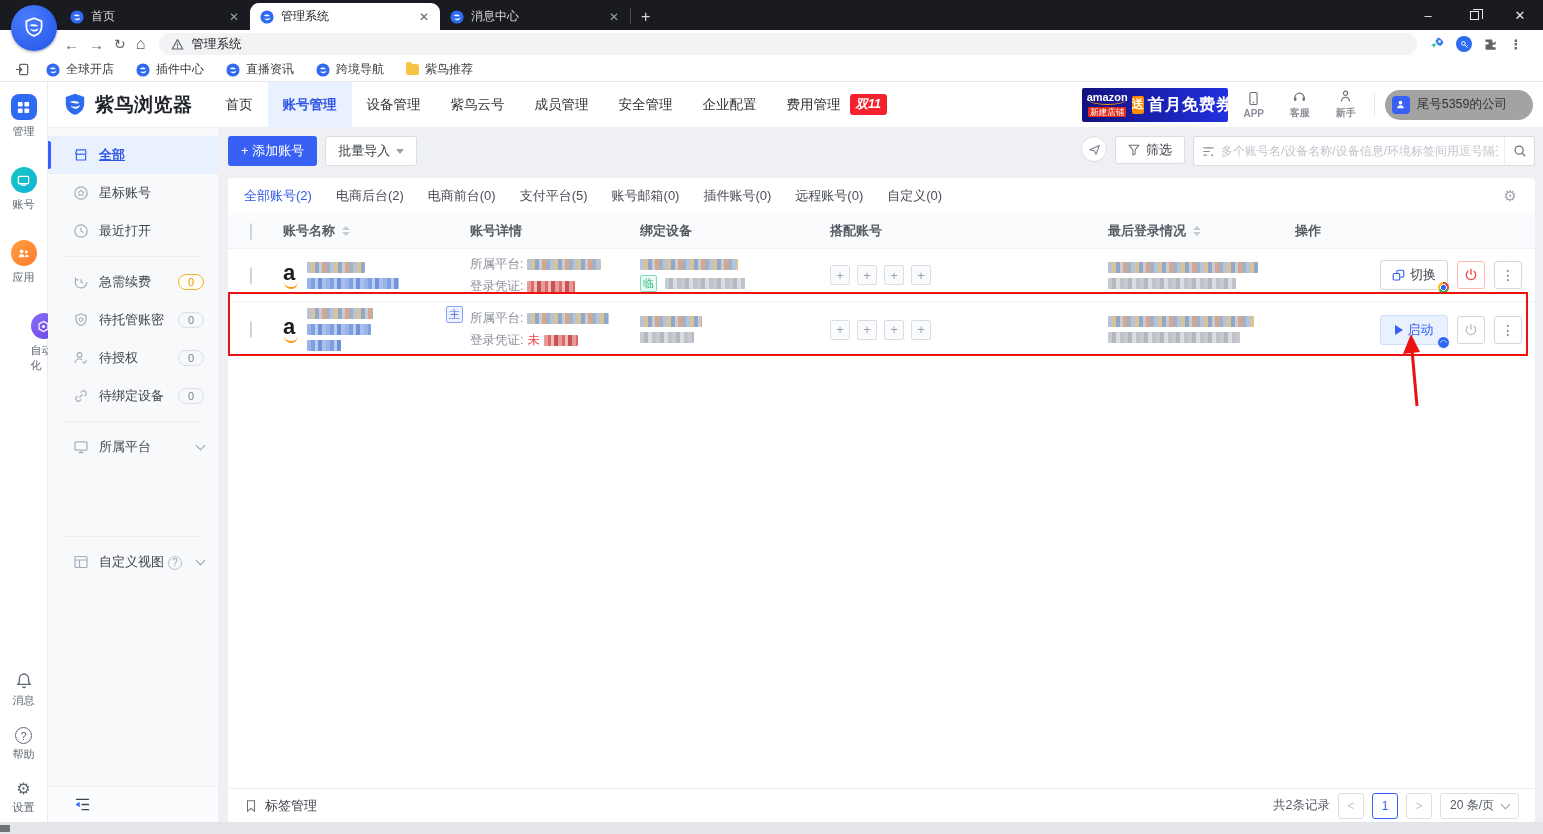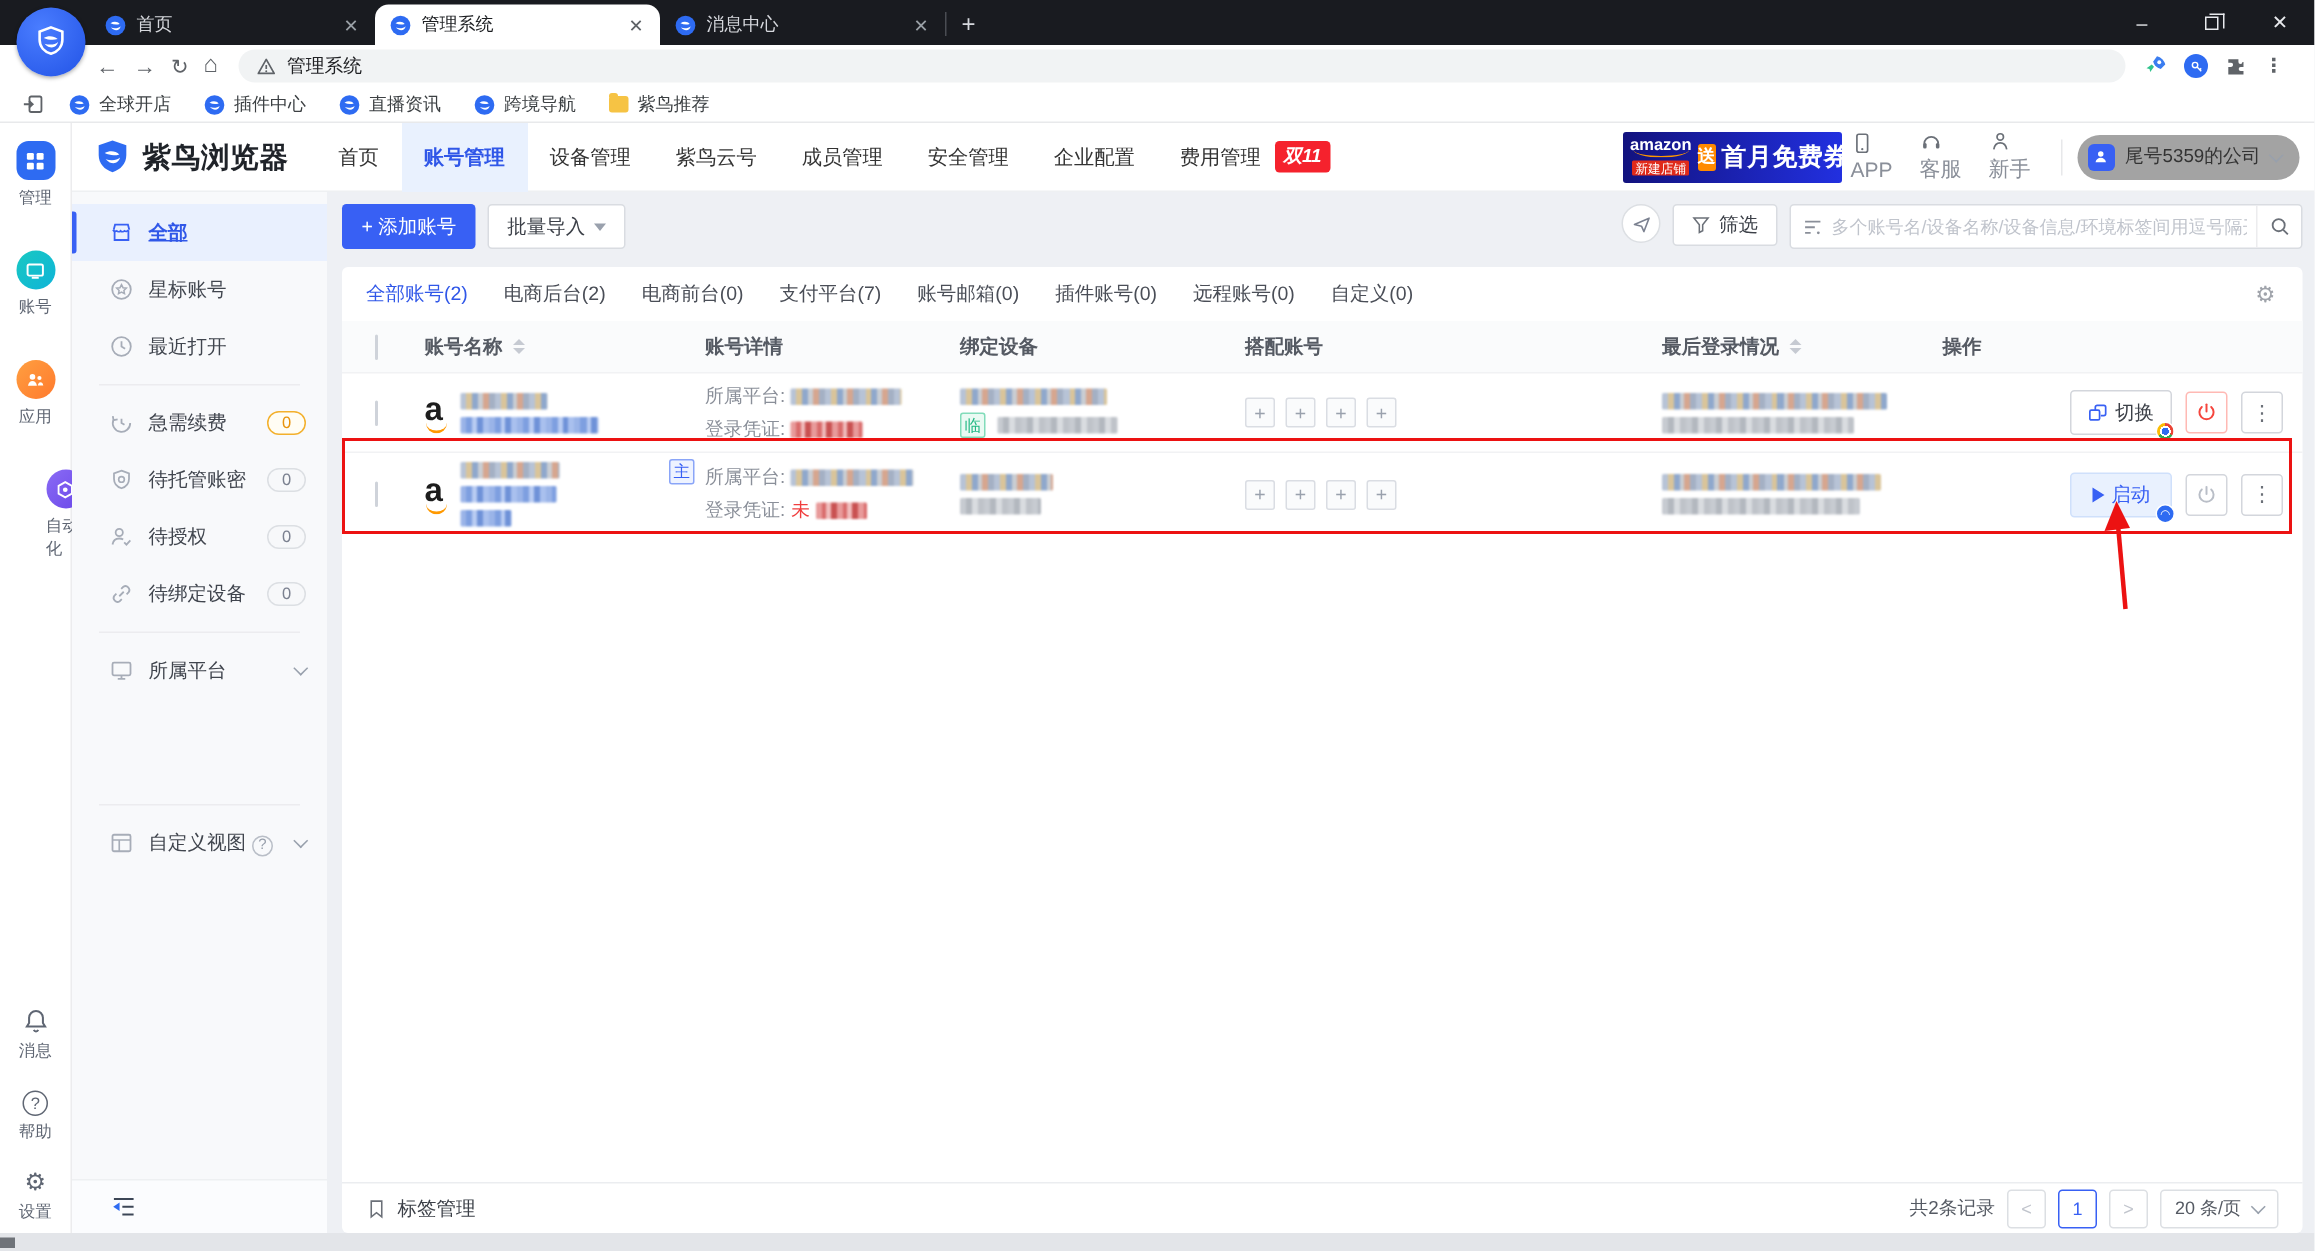--- a/index.html
+++ b/index.html
@@ -56,21 +56,21 @@
   .nav-item.active { background:#e9f1fe; color:#3057e8; font-weight:700; }
   .promo-badge { background:#f5222d; color:#fff; font-style:italic; font-weight:800; font-size:12.5px; padding:2px 6px; border-radius:3px; margin-left:5px; align-self:center; }
   .hdr-right { margin-left:auto; display:flex; align-items:center; margin-right:10px; }
   .banner { width:146px; height:34px; background:linear-gradient(90deg,#12127e,#2230e0); display:flex; align-items:center; padding:0 6px 0 5px; gap:4px; border-radius:2px; }
   .banner-left { display:flex; flex-direction:column; align-items:center; line-height:1; }
   .banner-amz { color:#fff; font-weight:700; font-size:11px; position:relative; }
   .banner-amz::after { content:""; position:absolute; left:2px; right:2px; bottom:-2px; height:4px; border-bottom:1.5px solid #ff9900; border-radius:0 0 50% 50%/0 0 100% 100%; }
   .banner-sub { color:#fff; font-size:8.5px; margin-top:4px; background:#e02a1a; padding:1px 2px; border-radius:1px; }
   .banner-gift { width:18px; height:18px; background:#ff8a00; color:#fff; font-size:12px; font-weight:700; display:flex; align-items:center; justify-content:center; border-radius:2px; }
   .banner-title { color:#fff; font-size:16.5px; font-weight:900; letter-spacing:.5px; white-space:nowrap; }
-  .quick { display:flex; flex-direction:column; align-items:flex-start; gap:2px; font-size:14px; color:#8a8f99; width:40px; margin-left:6px; }
+  .quick { display:flex; flex-direction:column; align-items:center; gap:2px; font-size:10px; color:#8a8f99; width:40px; margin-left:6px;font-weight:bold; }
   .hdr-divider { width:1px; height:24px; background:#e7e8ea; margin:0 10px 0 8px; }
   .company-pill { height:30px; background:#a3a3a3; border-radius:16px; display:flex; align-items:center; gap:7px; padding:0 12px 0 7px; font-size:12.5px; color:#333; }
   .avatar { width:18px; height:18px; background:#3860f4; border-radius:4px; display:flex; align-items:center; justify-content:center; }
 
   
   .sidepanel { position:absolute; left:48px; top:128px; width:170px; bottom:12px; background:#f8f9fb; display:flex; flex-direction:column; }
   .sp-scroll { flex:1; padding-top:8px; }
   .sp-item { height:38px; display:flex; align-items:center; gap:10px; padding:0 14px 0 25px; font-size:13px; color:#40454e; position:relative; }
   .sp-item .sp-ic { color:#a7adb8; display:flex; }
   .sp-item.active { background:#e9f0fe; color:#3057e8; font-weight:600;text-decoration:underline; }
@@ -551,21 +551,21 @@
         </div>
       </div>
     </div>
   </div>
 
   <div class="card">
     <div class="filterrow">
       <span class="ftab active">全部账号(2)</span>
       <span class="ftab">电商后台(2)</span>
       <span class="ftab">电商前台(0)</span>
-      <span class="ftab">支付平台(7)</span>
+      <span class="ftab">支付平台(5)</span>
       <span class="ftab">账号邮箱(0)</span>
       <span class="ftab">插件账号(0)</span>
       <span class="ftab">远程账号(0)</span>
       <span class="ftab">自定义(0)</span>
       <span class="col-gear">⚙</span>
     </div>
 
     <div class="grid-row thead">
       <div><span class="cb"></span></div>
       <div class="th">

